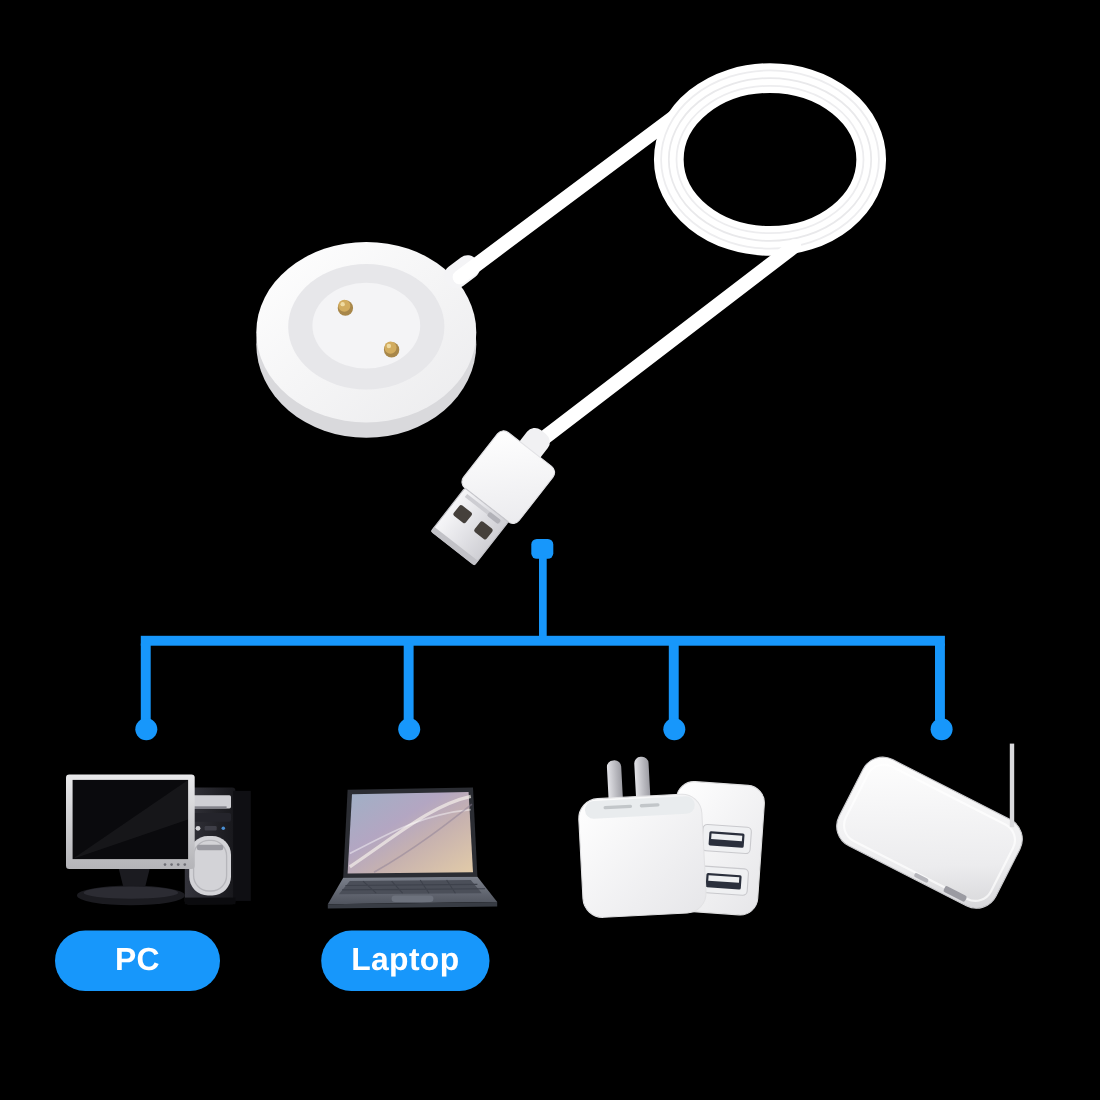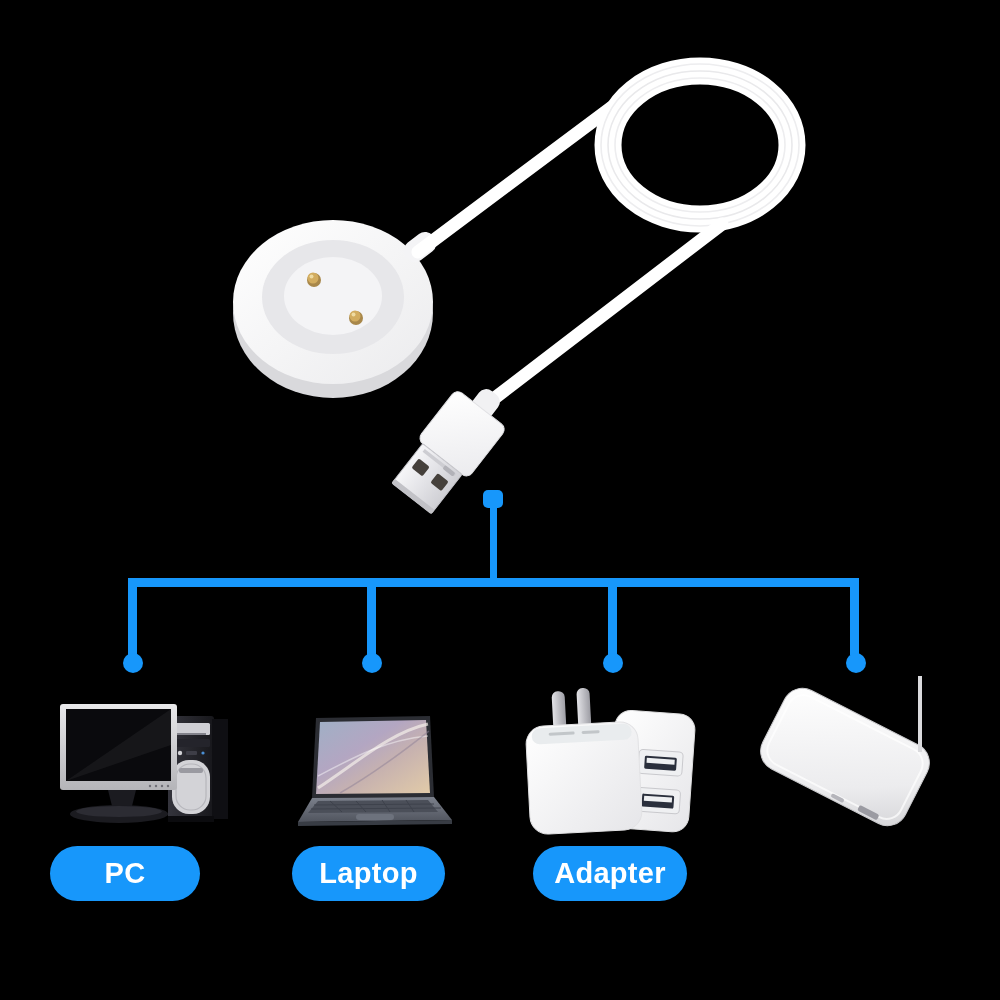--- a/index.html
+++ b/index.html
@@ -213,15 +213,14 @@
   <div class="drop d2"></div>
   <div class="drop d3"></div>
   <div class="drop d4"></div>
   <div class="dot d1"></div>
   <div class="dot d2"></div>
   <div class="dot d3"></div>
   <div class="dot d4"></div>
 
   <div class="pill p1">PC</div>
   <div class="pill p2">Laptop</div>
-  <div class="pill p3">Adapter</div>
 
 </div>
 
 </body></html>

